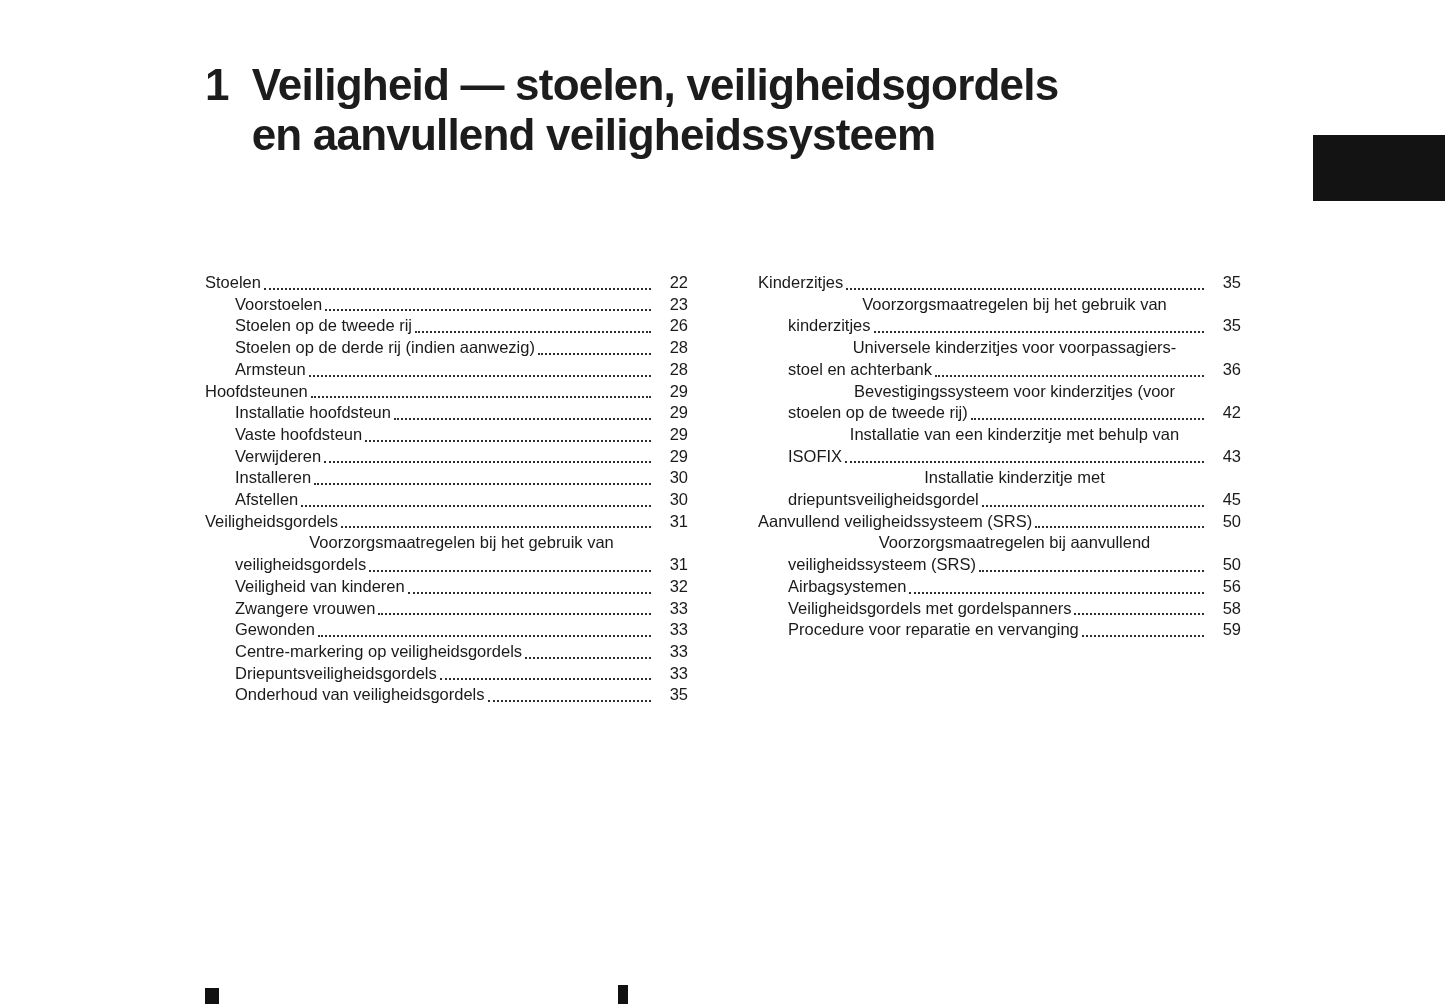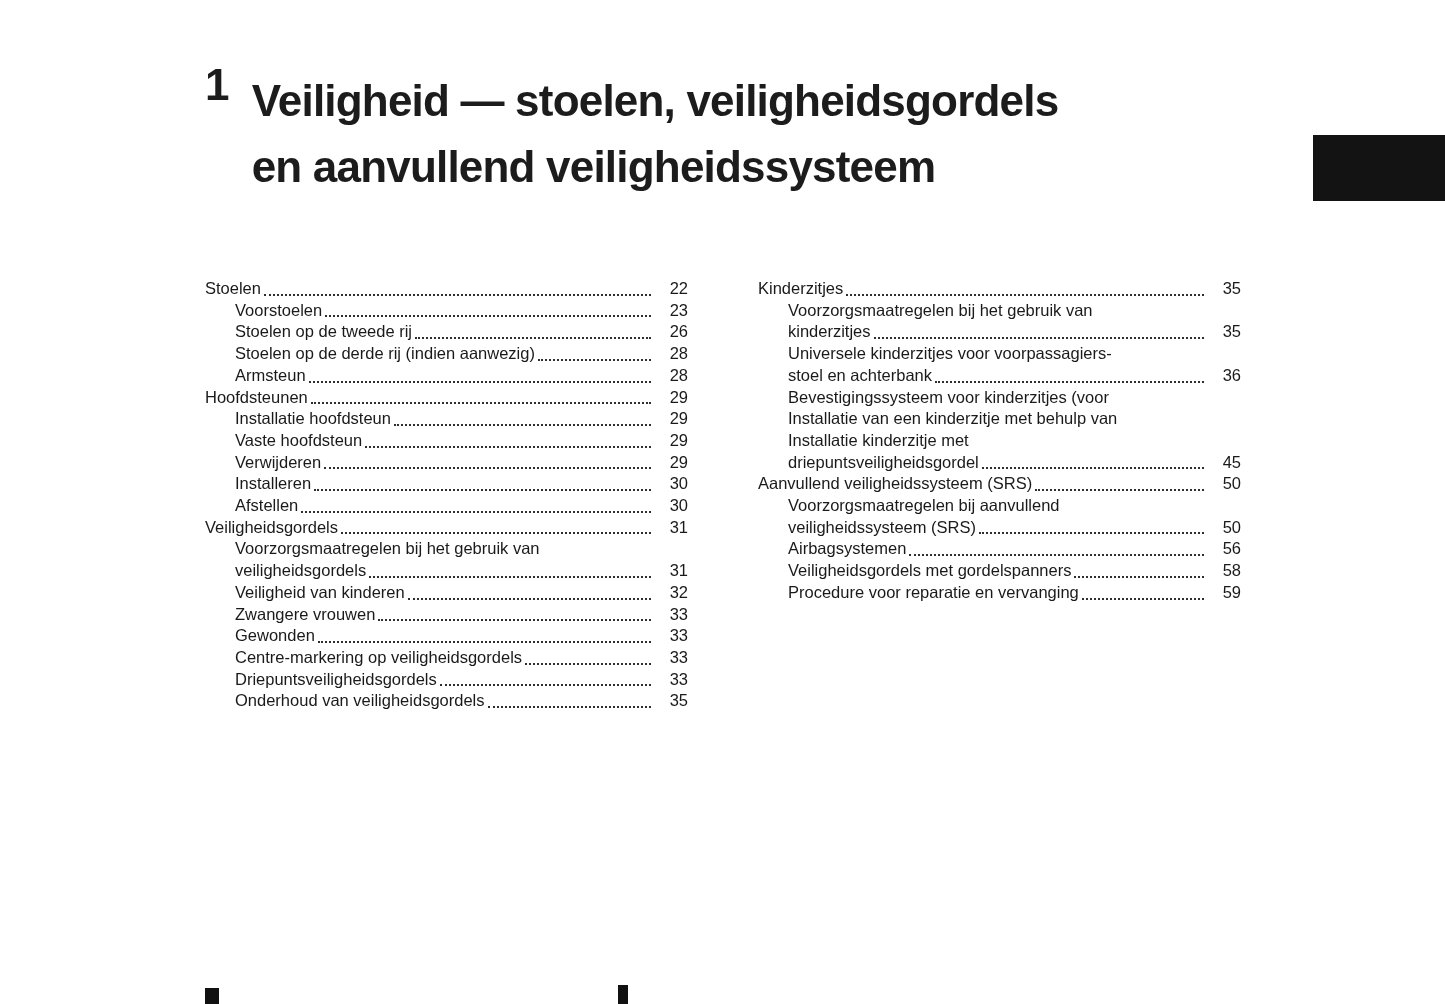--- a/index.html
+++ b/index.html
@@ -19,52 +19,51 @@
     top: 60px;
     display: flex;
     gap: 23px;
     font-weight: 800;
     font-size: 44px;
     line-height: 50px;
     letter-spacing: -0.8px;
     color: #1c1c1c;
   }
   .chapter-num { flex: none; }
-  .title-lines div { white-space: nowrap; margin-top: 16px; }
+  .title-lines div { white-space: nowrap; }
 
   
   .side-tab {
     position: absolute;
     right: 0;
     top: 135px;
     width: 132px;
     height: 66px;
     background: #131313;
   }
 
   
   .toc {
     position: absolute;
     top: 272px;
     left: 205px;
     width: 1035px;
     display: flex;
-    margin-top: 6px;
   }
   .toc-col { width: 483px; flex: none; }
   .toc-col + .toc-col { margin-left: 70px; }
 
   .entry {
     font-size: 16.5px;
     line-height: 21.7px;
     color: #1a1a1a;
   }
   .entry.level1 { padding-left: 30px; }
 
-  .wrap-line { white-space: nowrap; }
+  .wrap-line { white-space: nowrap; text-align: center; }
 
   .leader-line { display: flex; }
   .leader-line .txt { flex: none; white-space: nowrap; align-self: flex-end; }
   .leader-line .dots {
     flex: 1;
     min-width: 10px;
     align-self: flex-end;
     border-bottom: 2px dotted #2e2e2e;
     margin: 0 3px 4px 3px;
   }
@@ -253,23 +252,33 @@
           <div class="leader-line">
             <span class="txt">stoel en achterbank</span>
             <span class="dots"></span>
             <span class="pg">36</span>
           </div>
         </div>
         <div class="entry level1">
         </div>
         <div class="entry level1">
           <div class="wrap-line"><span class="txt">Bevestigingssysteem voor kinderzitjes (voor</span></div>
+          <div class="leader-line">
+            <span class="txt">stoelen op de tweede rij)</span>
+            <span class="dots"></span>
+            <span class="pg">42</span>
+          </div>
         </div>
         <div class="entry level1">
           <div class="wrap-line"><span class="txt">Installatie van een kinderzitje met behulp van</span></div>
+          <div class="leader-line">
+            <span class="txt">ISOFIX</span>
+            <span class="dots"></span>
+            <span class="pg">43</span>
+          </div>
         </div>
         <div class="entry level1">
           <div class="wrap-line"><span class="txt">Installatie kinderzitje met</span></div>
           <div class="leader-line">
             <span class="txt">driepuntsveiligheidsgordel</span>
             <span class="dots"></span>
             <span class="pg">45</span>
           </div>
         </div>
         <div class="entry level0">

